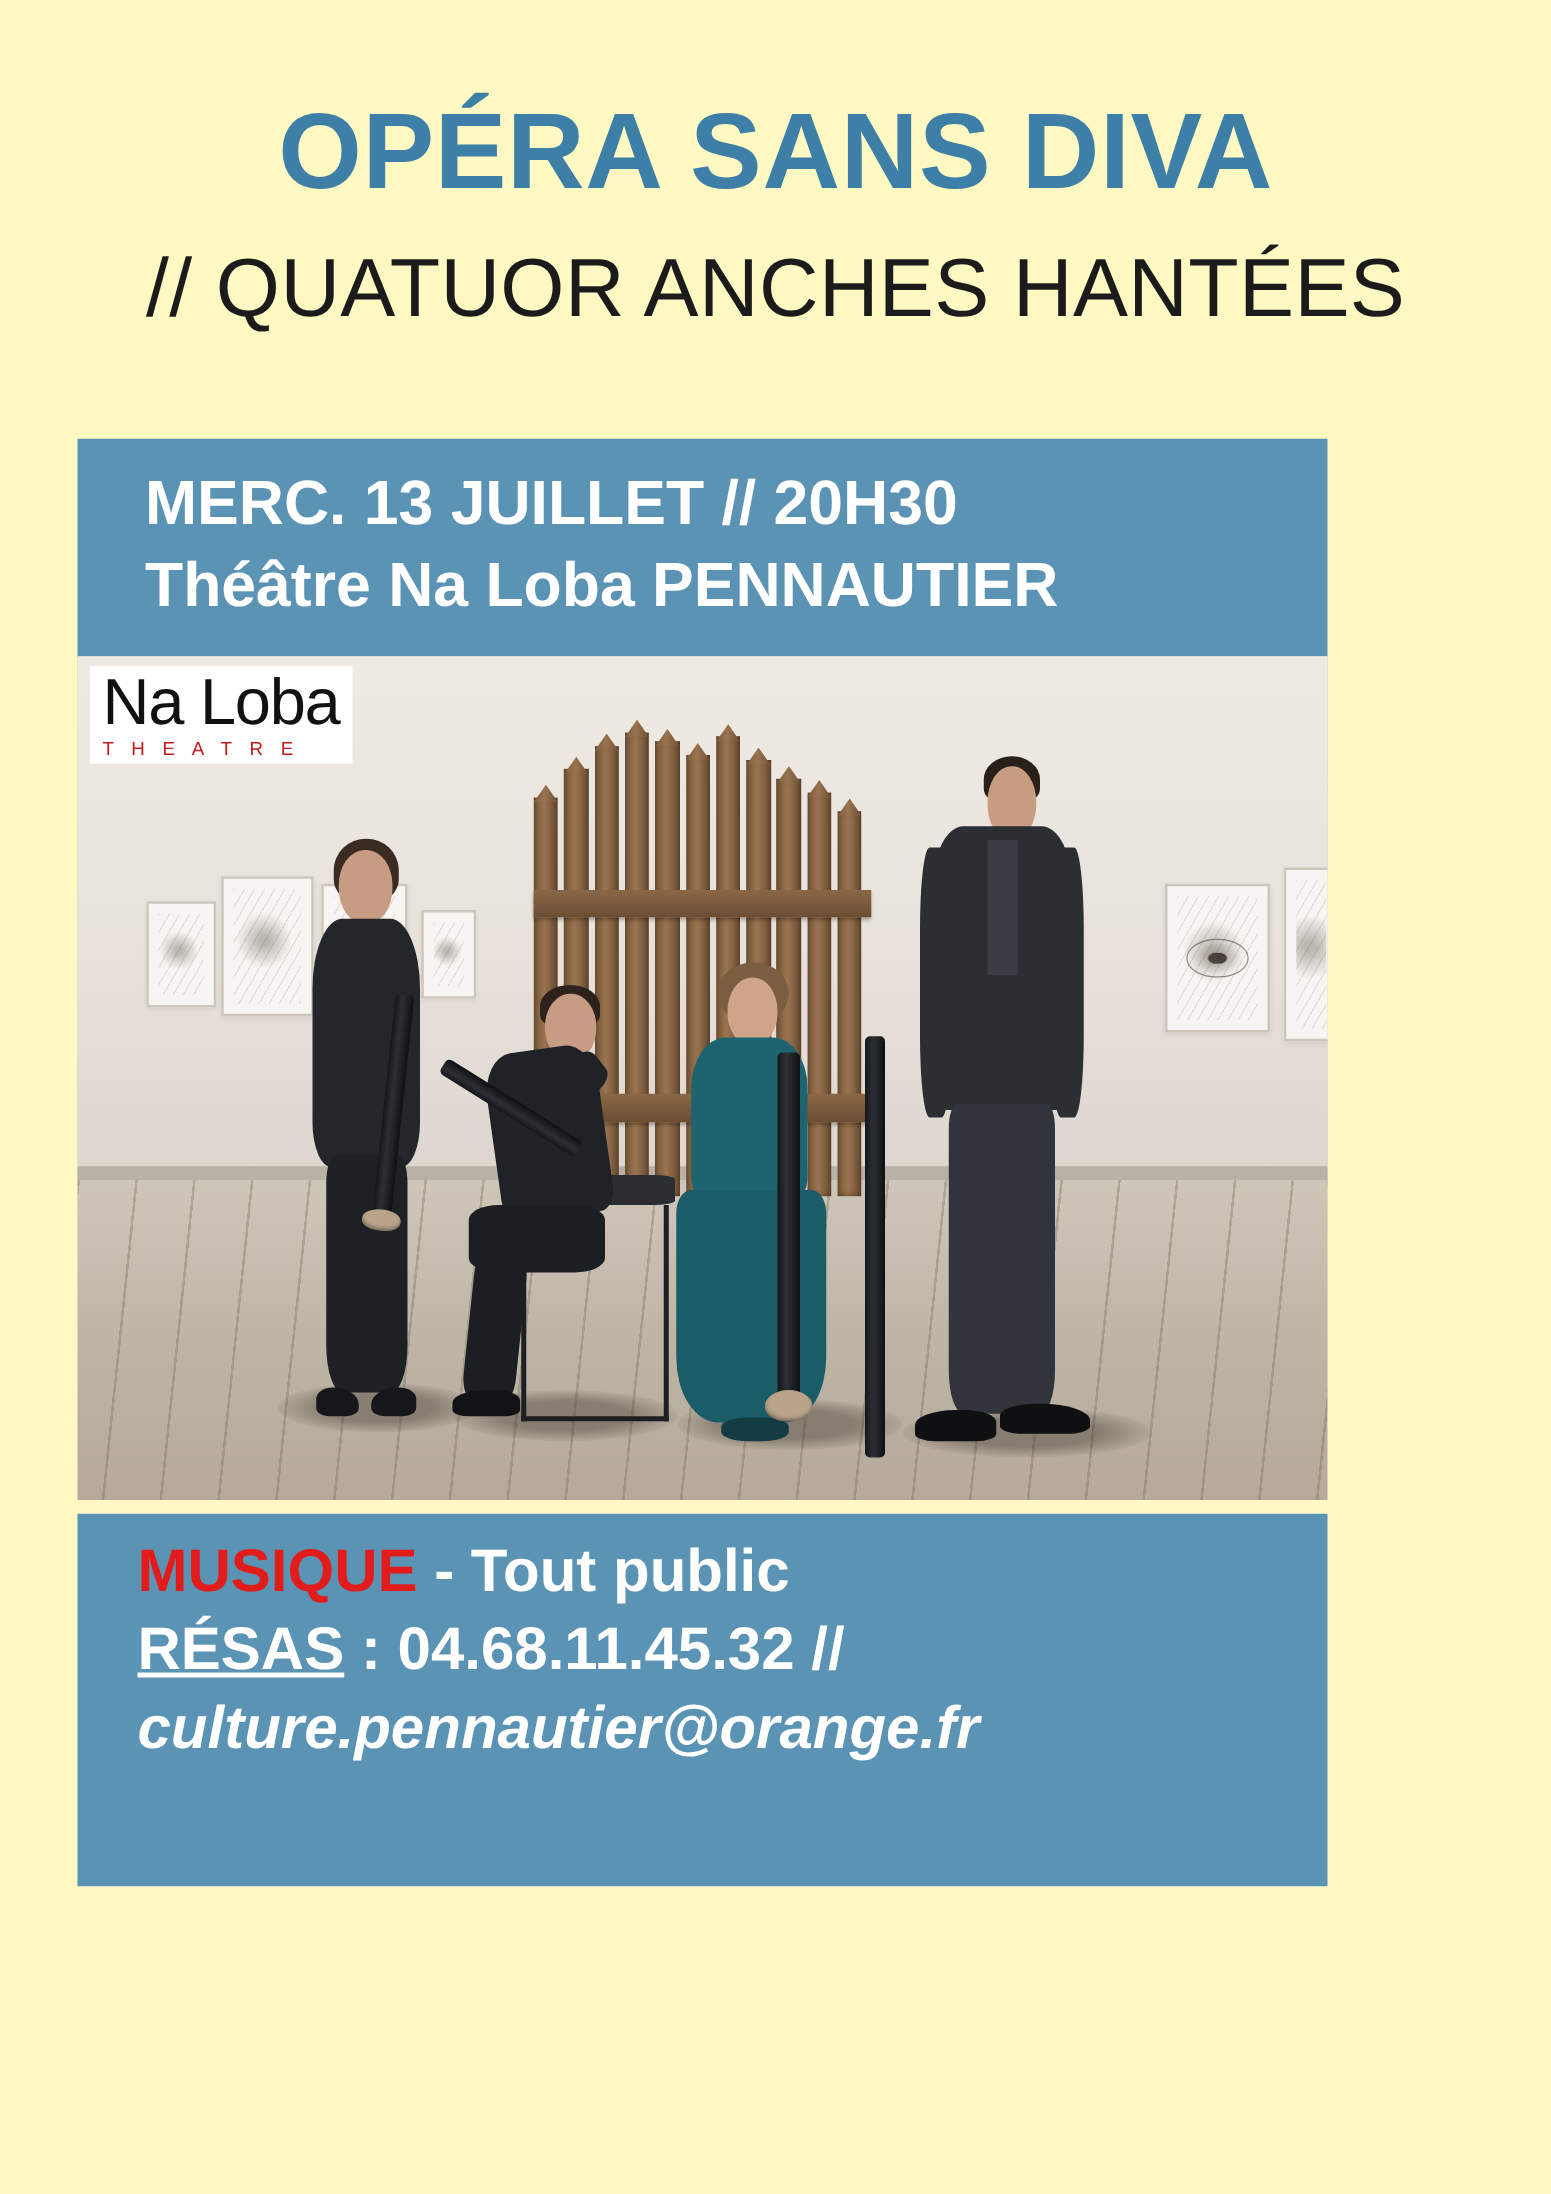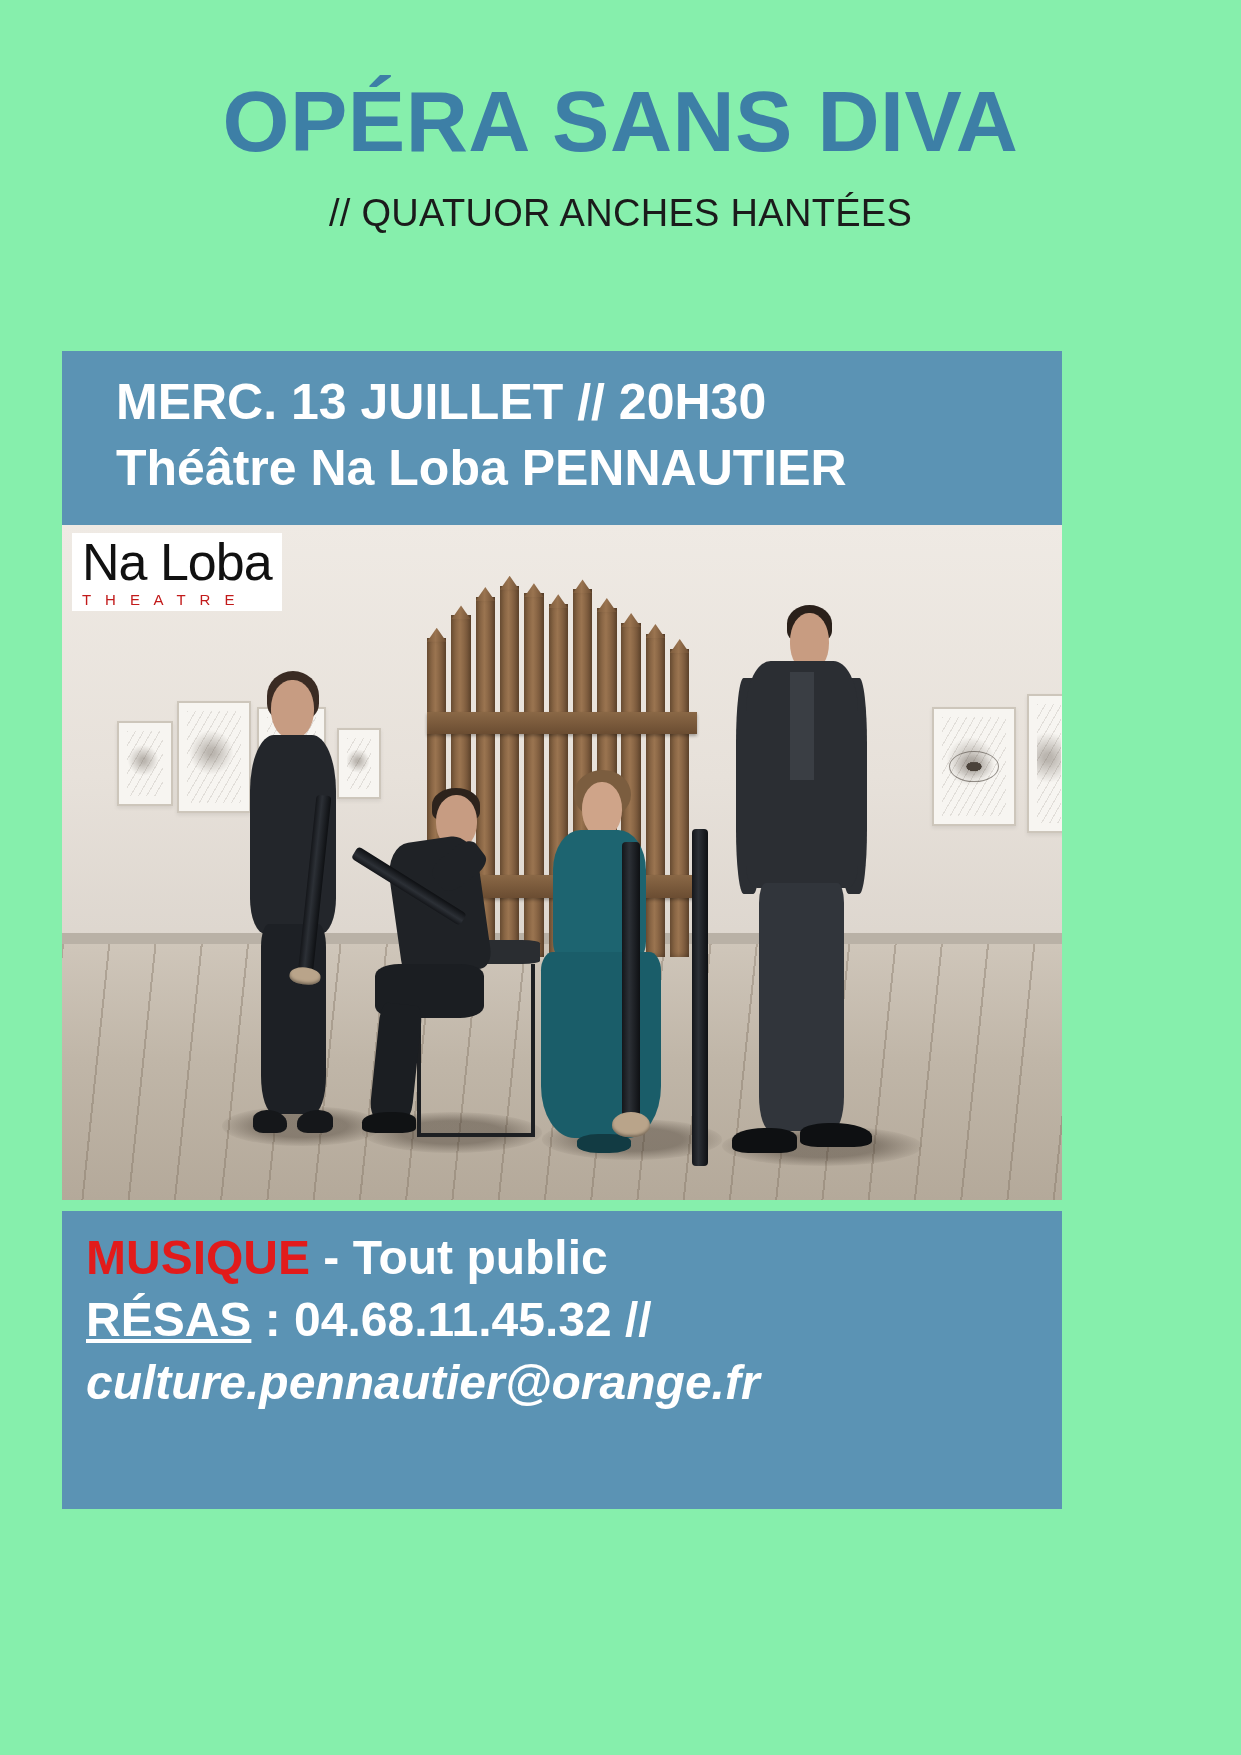--- a/index.html
+++ b/index.html
@@ -10,42 +10,42 @@
   body {
     width: 1241px;
     height: 1755px;
     font-family: "Liberation Sans", sans-serif;
     overflow: hidden;
     position: relative;
   }
   .poster {
     position: absolute;
     inset: 0;
-    background: #86efac;
+    background: #fef9c3;
   }
 
   
   .title-block {
     position: absolute;
     left: 0;
     top: 78px;
     width: 1241px;
     text-align: center;
   }
   .main-title {
     font-size: 86px;
     font-weight: bold;
     color: #3d7fa6;
     letter-spacing: 0.5px;
     line-height: 1.02;
     white-space: nowrap;
   }
   .sub-title {
     margin-top: 26px;
-    font-size: 38px;
+    font-size: 66px;
     color: #1b1b1b;
     font-weight: normal;
     letter-spacing: 0.3px;
     white-space: nowrap;
   }
 
   
   .band {
     position: absolute;
     left: 62px;
@@ -285,21 +285,21 @@
     font-weight: bold;
     color: #fbf400;
     text-shadow: 0 2px 3px rgba(0,0,0,0.35);
     white-space: nowrap;
   }
 
   
   .band-bottom {
     top: 1211px;
     height: 298px;
-    padding: 16px 0 0 24px;
+    padding: 16px 0 0 48px;
   }
   .bb-line {
     color: #ffffff;
     font-size: 48px;
     font-weight: bold;
     line-height: 1.3;
     white-space: nowrap;
   }
   .bb-line .red { color: #e21b1b; }
   .bb-line .uline { text-decoration: underline; }

